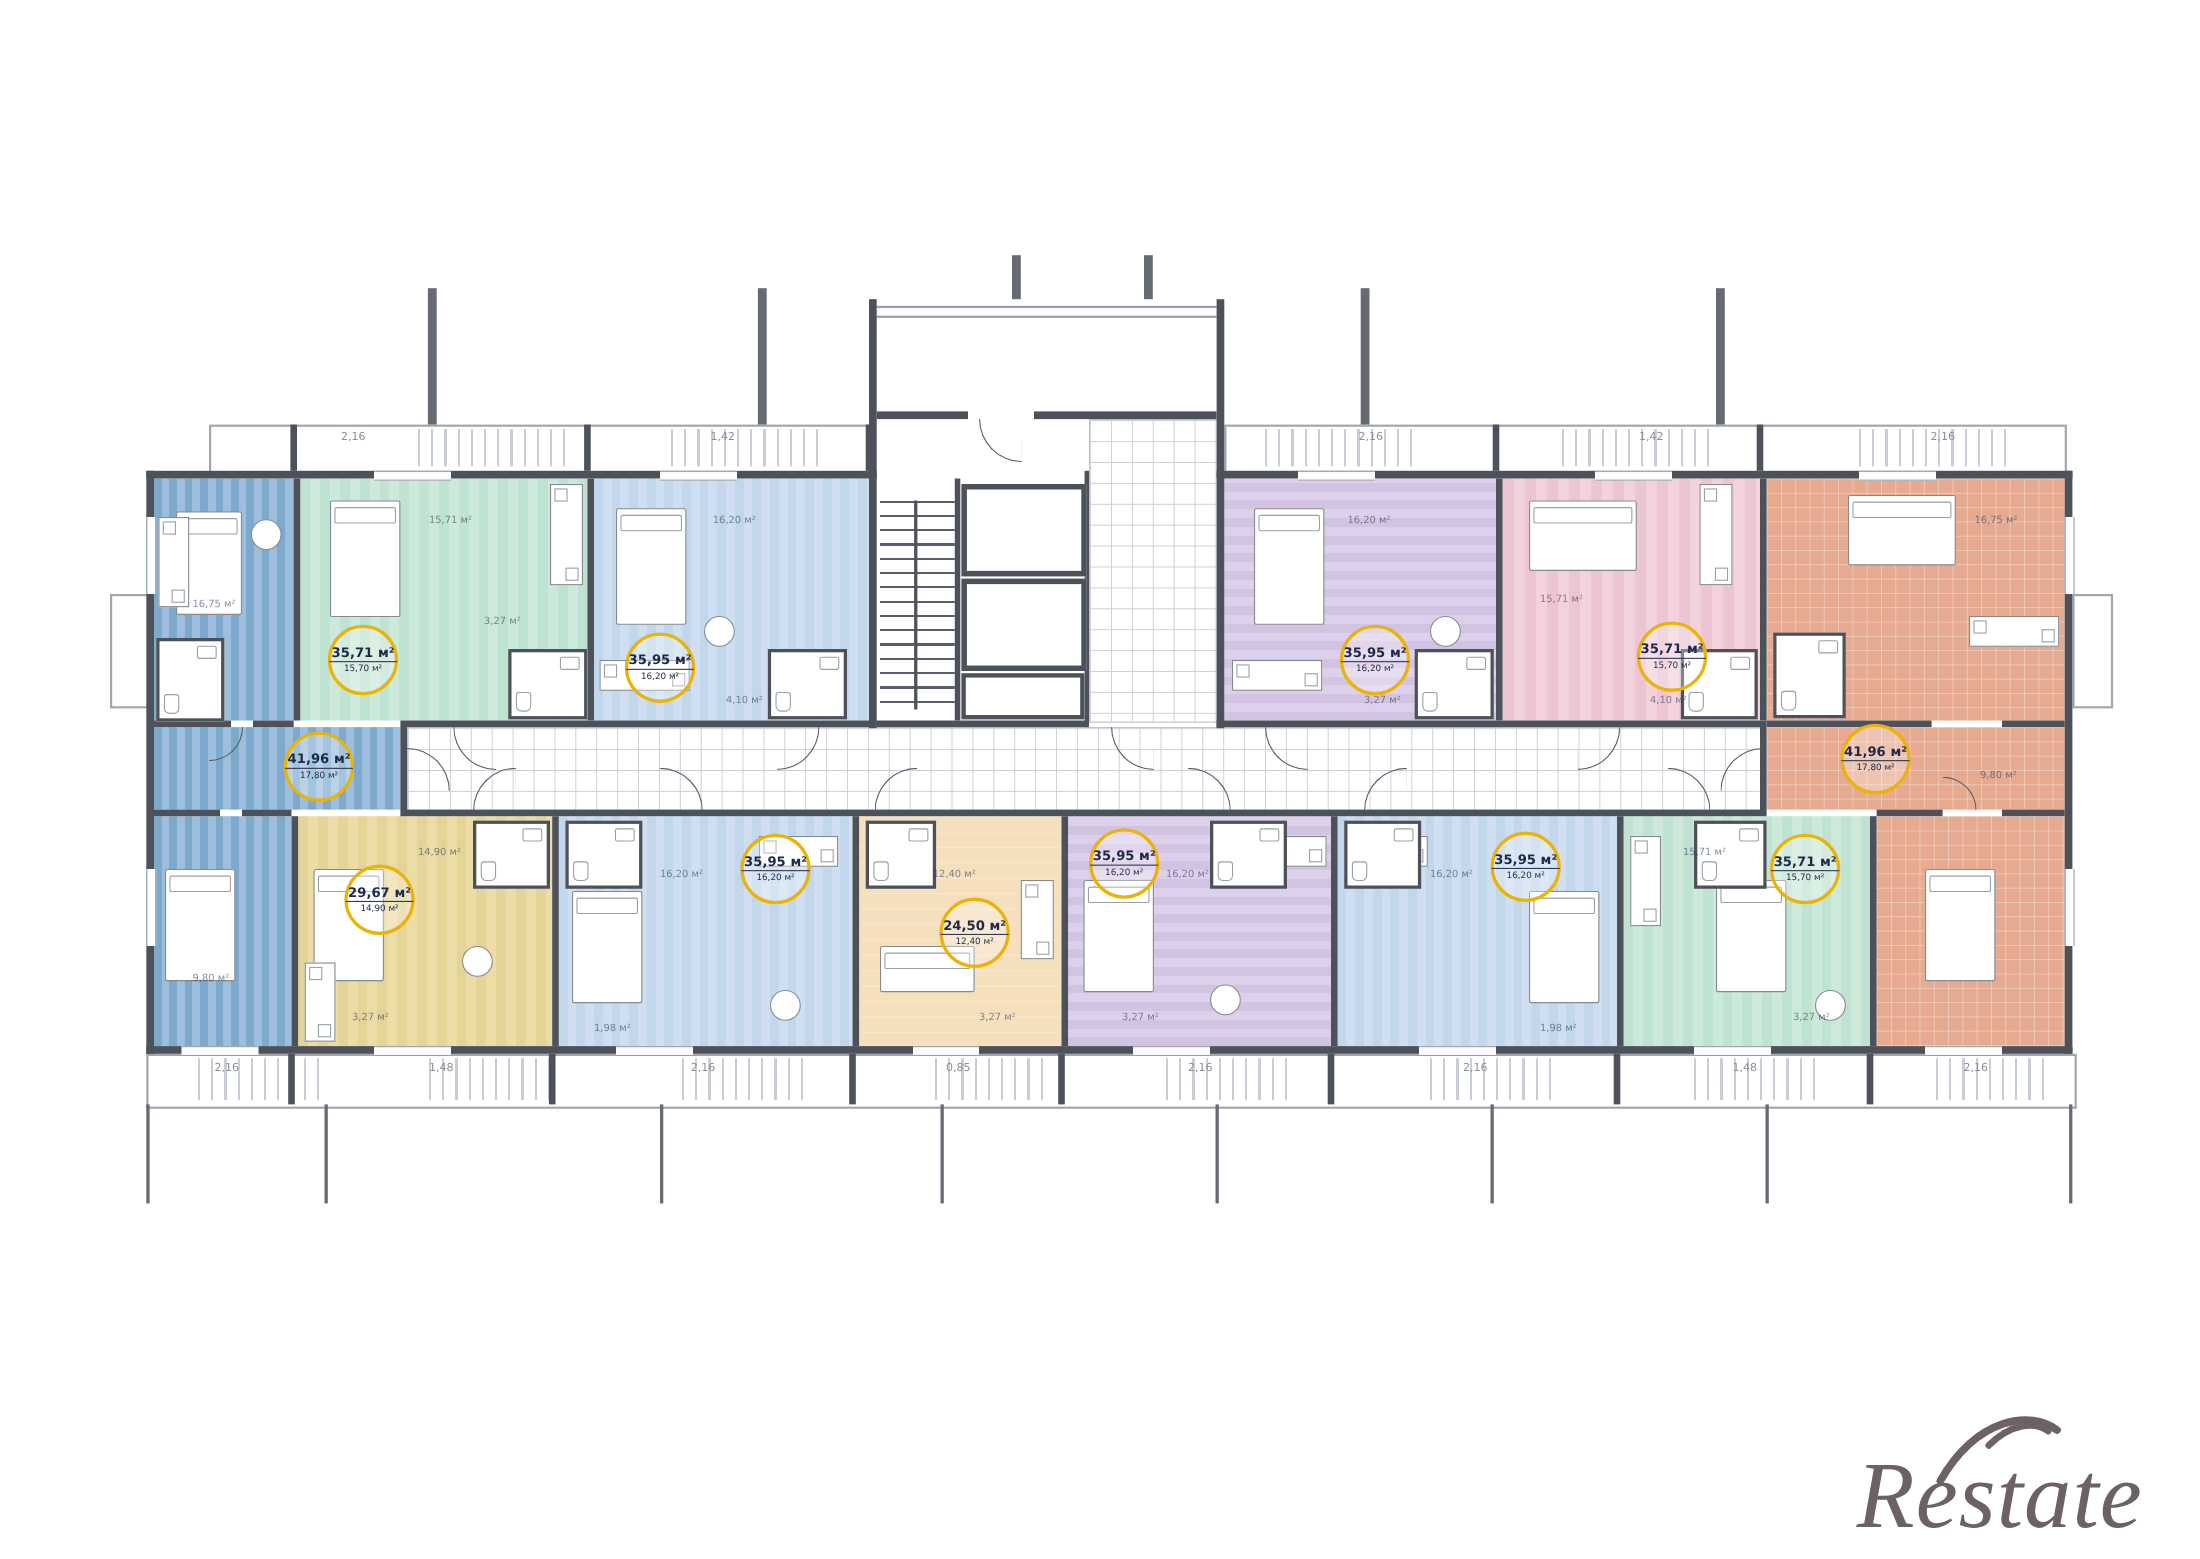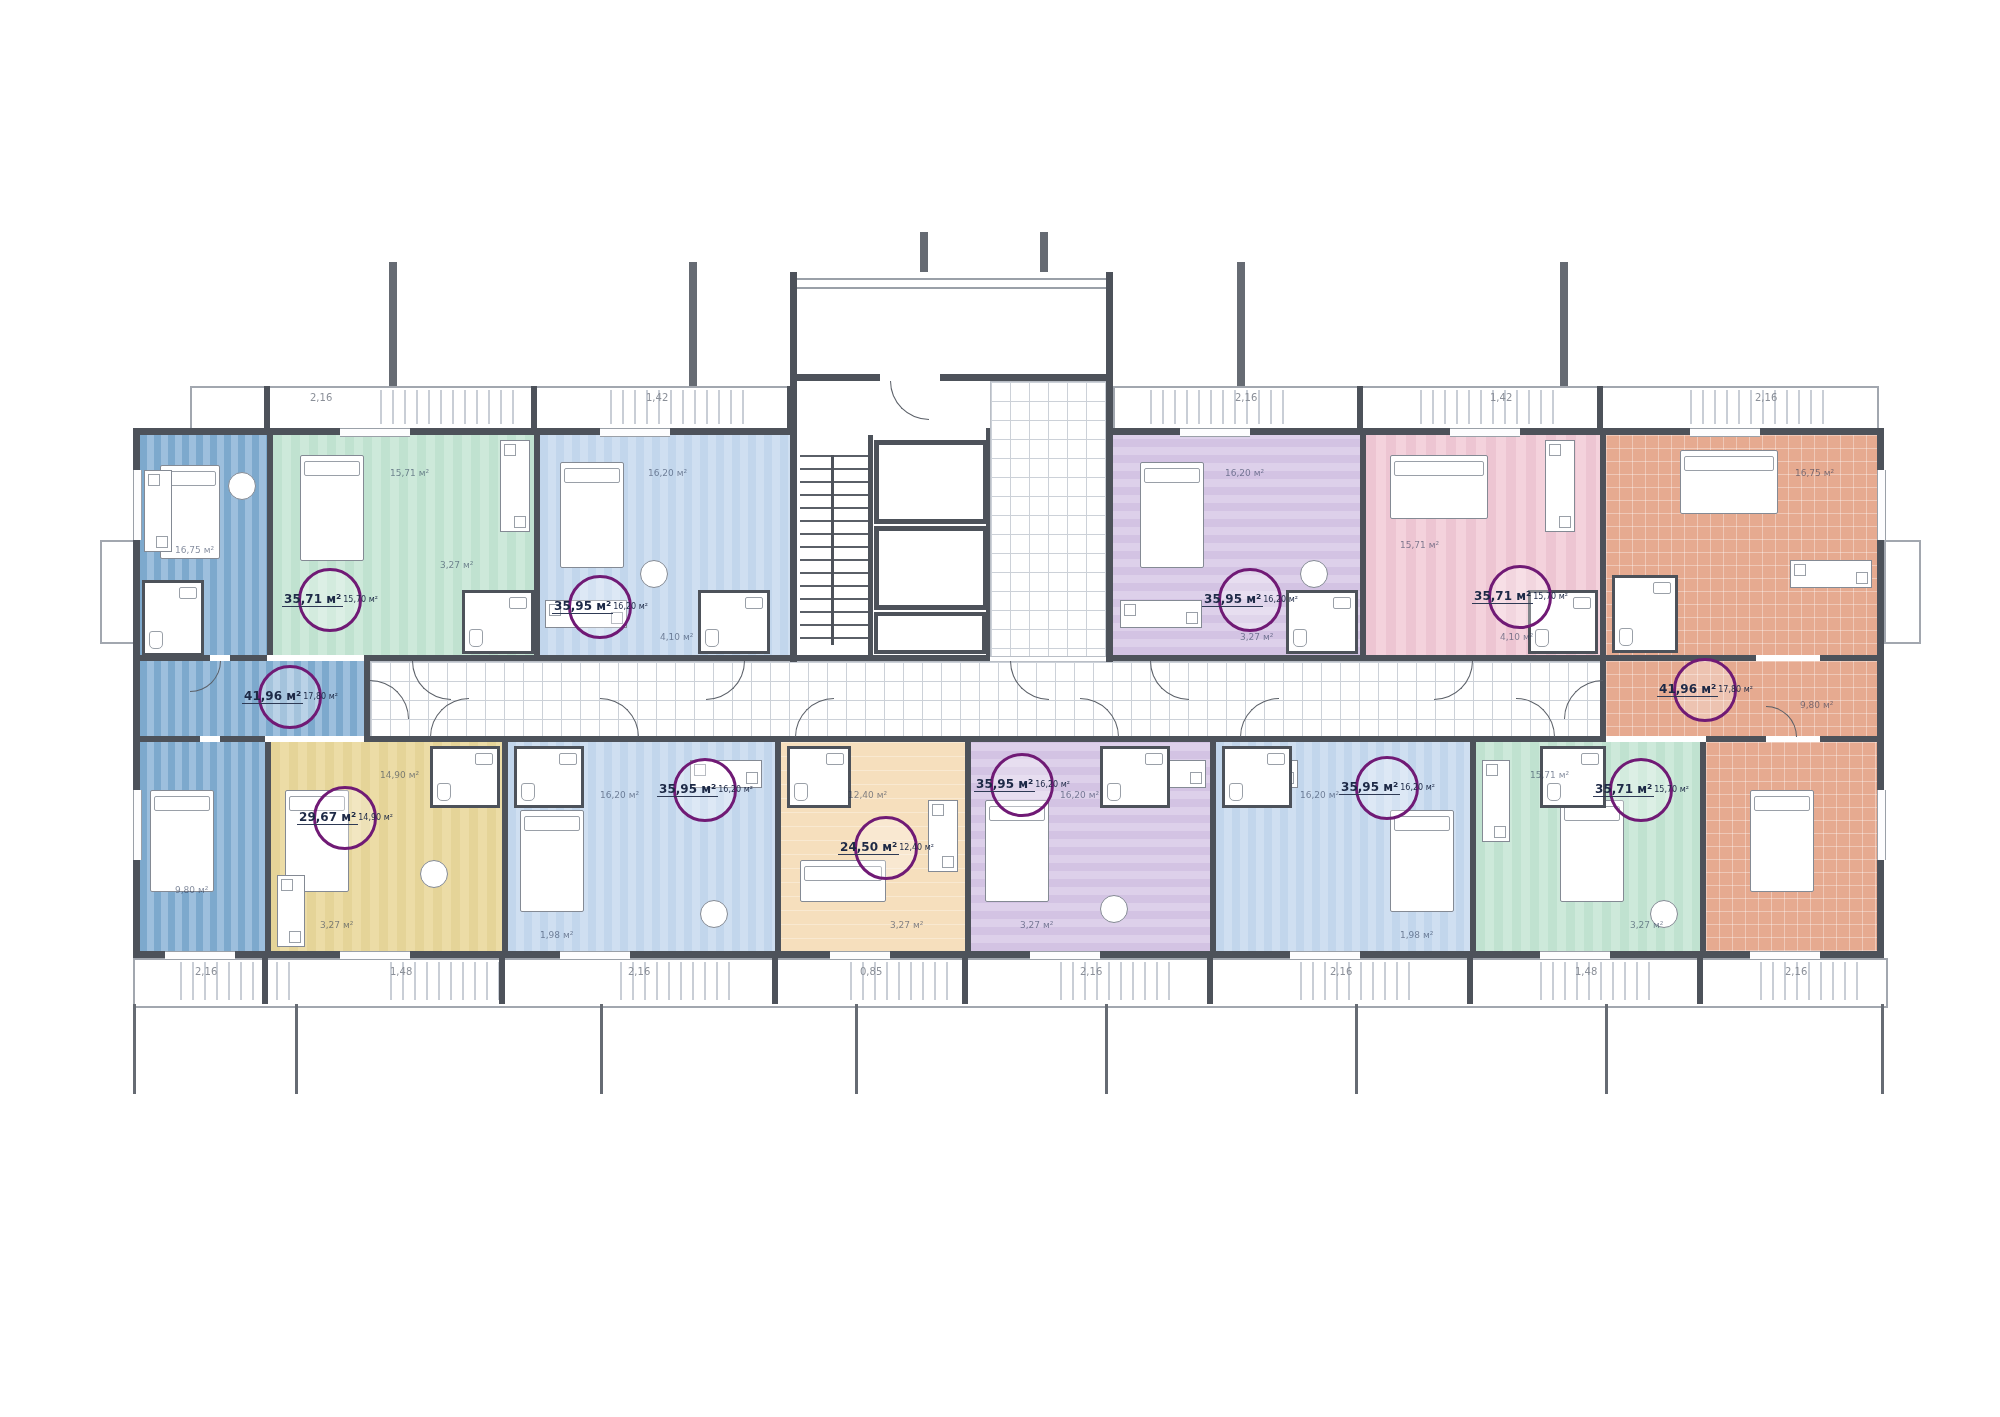--- a/index.html
+++ b/index.html
@@ -41,22 +41,22 @@
                border:1px solid #9aa0a8;border-radius:2px;background:#fff;}
   .tbl{position:absolute;width:26px;height:26px;border:1.5px solid #848a94;border-radius:50%;background:#fff;z-index:2;}
   .kit{position:absolute;background:#fff;border:1.5px solid #848a94;z-index:2;}
   .kit::before{content:"";position:absolute;width:10px;height:10px;left:3px;top:3px;border:1px solid #9aa0a8;background:#fff;}
   .kit::after{content:"";position:absolute;width:10px;height:10px;right:3px;bottom:3px;border:1px solid #9aa0a8;background:#fff;}
   .bath{position:absolute;background:#fff;border:3px solid var(--wall,#4d525a);z-index:2;}
   .bath::before{content:"";position:absolute;width:12px;height:16px;left:4px;bottom:4px;
                 border:1.2px solid #9aa0a8;border-radius:3px 3px 5px 5px;background:#fff;}
   .bath::after{content:"";position:absolute;width:16px;height:10px;right:4px;top:4px;
                border:1.2px solid #9aa0a8;border-radius:2px;background:#fff;}
-  .circ{position:absolute;width:64px;height:64px;box-sizing:border-box;border:3px solid #701a75;border-radius:50%;
-        background:rgba(255,255,255,.3);display:flex;flex-direction:row;align-items:center;justify-content:center;
+  .circ{position:absolute;width:64px;height:64px;box-sizing:border-box;border:3px solid #eab308;border-radius:50%;
+        background:rgba(255,255,255,.3);display:flex;flex-direction:column;align-items:center;justify-content:center;
         text-align:center;color:#1d2946;z-index:5;}
   .circ .ca{font-size:12px;font-weight:bold;border-bottom:1px solid #2e3a55;line-height:1.15;padding:0 2px;white-space:nowrap;}
   .circ .cb{font-size:8px;line-height:1.4;white-space:nowrap;}
   .dim{position:absolute;font-size:10px;color:#8a8f98;z-index:4;white-space:nowrap;}
   .rl{position:absolute;font-size:9px;color:var(--text_dark,#223150);opacity:.55;z-index:4;white-space:nowrap;}
   #watermark{position:absolute;left:1688px;top:1316px;z-index:6;color:#6b6166;}
   #watermark .wm-text{font-family:"Liberation Serif",serif;font-style:italic;font-size:86px;line-height:1;
                       letter-spacing:1px;white-space:nowrap;}
   #watermark svg{position:absolute;left:62px;top:-40px;}
 </style>
@@ -344,14 +344,21 @@
   <div class="stub" style="left:1040px;top:232px;width:8px;height:40px"></div>
   <div class="stub" style="left:133px;top:1004px;width:3px;height:90px"></div>
   <div class="stub" style="left:295px;top:1004px;width:3px;height:90px"></div>
   <div class="stub" style="left:600px;top:1004px;width:3px;height:90px"></div>
   <div class="stub" style="left:855px;top:1004px;width:3px;height:90px"></div>
   <div class="stub" style="left:1105px;top:1004px;width:3px;height:90px"></div>
   <div class="stub" style="left:1355px;top:1004px;width:3px;height:90px"></div>
   <div class="stub" style="left:1605px;top:1004px;width:3px;height:90px"></div>
   <div class="stub" style="left:1881px;top:1004px;width:3px;height:90px"></div>
 
+  <div id="watermark">
+    <svg width="130" height="74" viewBox="0 0 130 74">
+      <path d="M14 70 C 48 12, 96 6, 120 24" fill="none" stroke="#6b6166" stroke-width="7" stroke-linecap="round"></path>
+      <path d="M58 38 C 78 18, 100 16, 112 25" fill="none" stroke="#6b6166" stroke-width="6" stroke-linecap="round"></path>
+    </svg>
+    <div class="wm-text">Restate</div>
+  </div>
 
 </div>
 
 </body></html>

